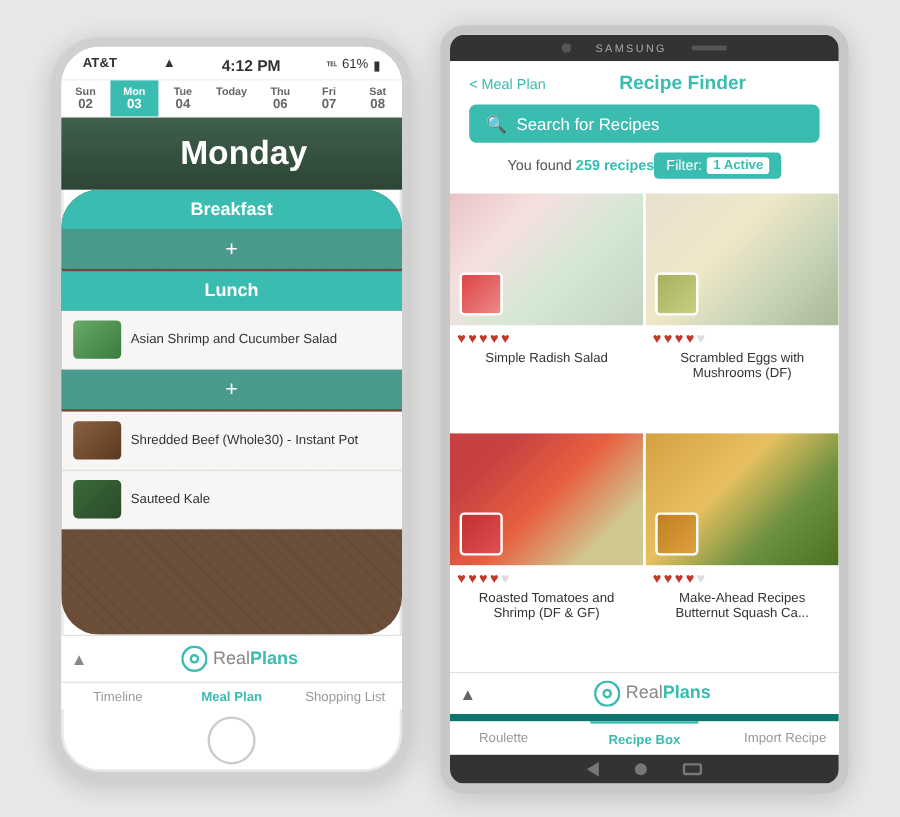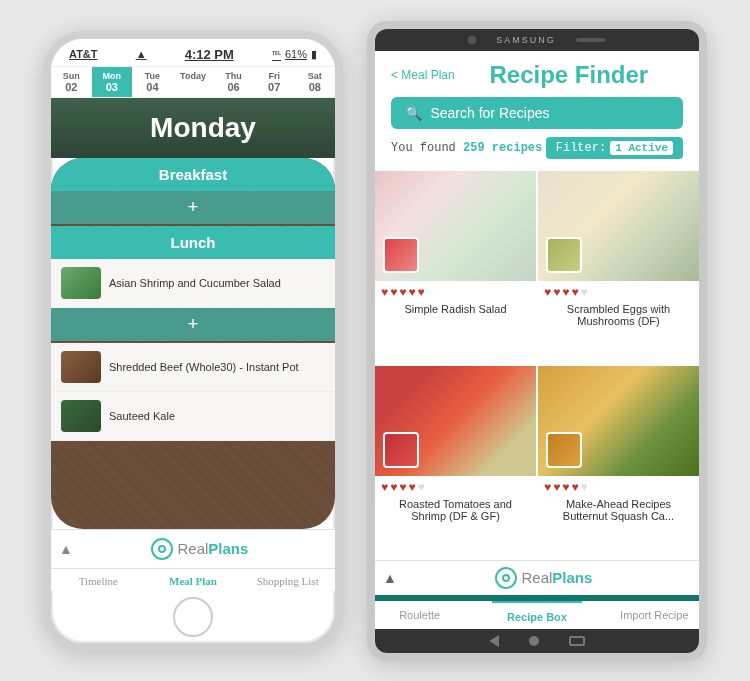--- a/index.html
+++ b/index.html
@@ -31,27 +31,25 @@
       border: 8px solid #d0d0d0;
       box-shadow: 0 4px 24px rgba(0,0,0,0.18), inset 0 0 0 2px #e8e8e8;
       display: flex;
       flex-direction: column;
       overflow: hidden;
       position: relative;
     }
     .iphone-top-bar {
       background: #fff;
       display: flex;
-      align-items: center;
       justify-content: space-between;
       padding: 8px 18px 4px;
       font-size: 11px;
       color: #333;
       flex-shrink: 0;
-      text-decoration: underline;
     }
     .iphone-top-bar .carrier { font-weight: 600; }
     .iphone-top-bar .time { font-weight: 600; font-size: 13px; }
     .iphone-top-bar .status { display: flex; align-items: center; gap: 4px; font-size: 11px; }
 
     .iphone-calendar-header {
       background: #fff;
       text-align: center;
       padding: 2px 0 4px;
       flex-shrink: 0;
@@ -177,21 +175,20 @@
     .iphone-tabs {
       display: flex;
       border-top: 1px solid #e0e0e0;
       padding: 6px 0 4px;
     }
     .iphone-tab {
       flex: 1;
       text-align: center;
       font-size: 11px;
       color: #999;
-      font-family: Liberation Serif, serif;
     }
     .iphone-tab.active-tab { color: #3abcb1; font-weight: 700; }
 
     .iphone-home-button {
       width: 40px;
       height: 40px;
       border-radius: 50%;
       border: 2px solid #ccc;
       margin: 6px auto;
       display: block;
@@ -248,44 +245,43 @@
     }
     .back-link {
       color: #3abcb1;
       font-size: 12px;
       display: flex;
       align-items: center;
       gap: 2px;
     }
     .page-title {
       color: #3abcb1;
-      font-size: 24px;
+      font-size: 16px;
       font-weight: 600;
       text-align: center;
       flex: 1;
     }
 
     .search-bar {
       background: #3abcb1;
       border-radius: 6px;
       display: flex;
       align-items: center;
       padding: 8px 14px;
       gap: 8px;
       margin-bottom: 8px;
     }
     .search-bar .search-icon { color: #fff; font-size: 14px; }
     .search-bar .search-text { color: #fff; font-size: 14px; flex: 1; }
 
     .results-row {
       display: flex;
       align-items: center;
-      justify-content: space-between;
+      justify-content: center;
       margin-bottom: 6px;
-      font-family: Liberation Mono, monospace;
     }
     .results-text { font-size: 12px; color: #555; }
     .results-count { color: #3abcb1; font-weight: 600; }
     .filter-btn {
       display: flex;
       align-items: center;
       gap: 4px;
       background: #3abcb1;
       color: #fff;
       border-radius: 4px;

